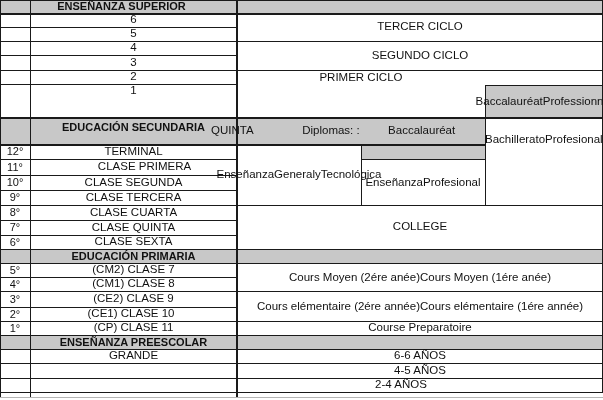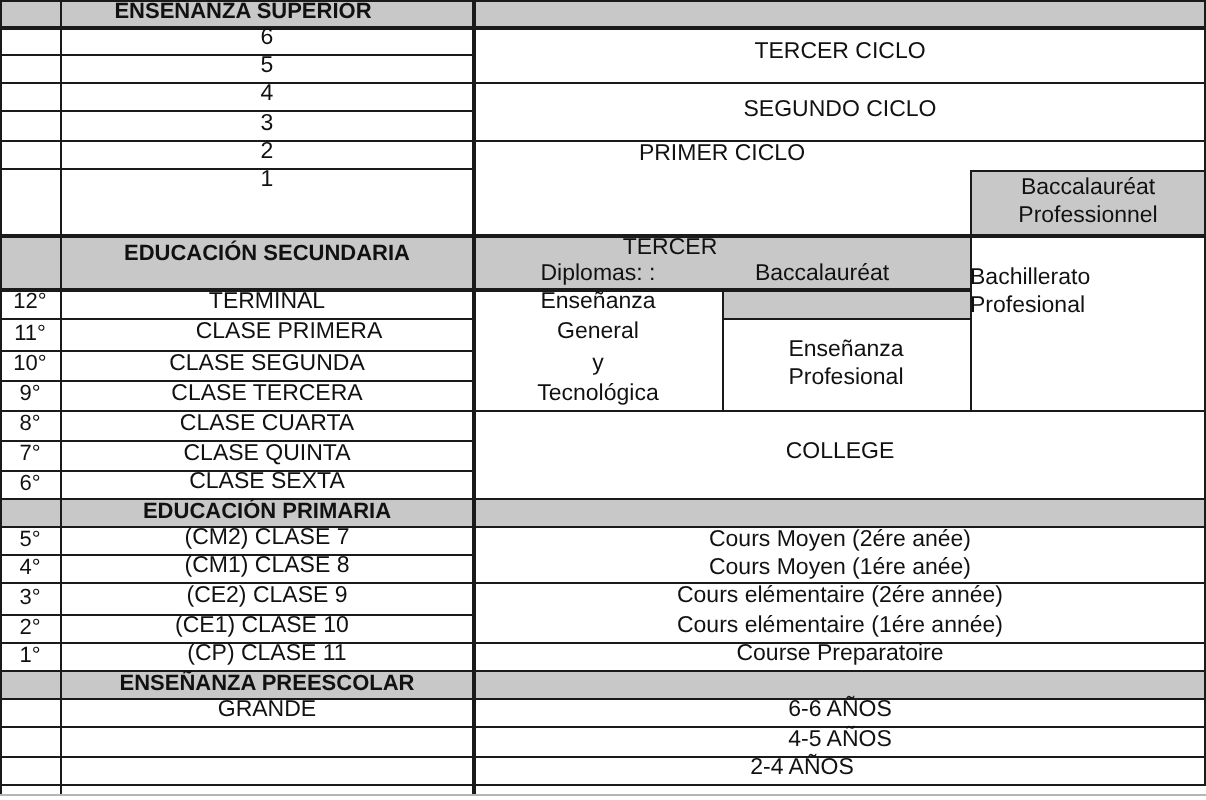--- a/index.html
+++ b/index.html
@@ -12,21 +12,21 @@
   .hl{position:absolute;height:1px;background:#1a1a1a;z-index:2;}
   .hl.thick{height:2px;}
   .hl.faint{background:#b5b5b5;}
   .vl{position:absolute;width:1px;background:#1a1a1a;z-index:2;}
   .vl.thick{width:2px;}
   .cell{
     position:absolute;z-index:3;display:flex;align-items:center;justify-content:center;
     font-size:11.5px;line-height:1;white-space:nowrap;text-align:center;
   }
   .cell.bold{font-weight:bold;}
-  .cell.col{flex-direction:column;}
+  .cell.col{flex-direction:row;}
   .sm{font-size:11px;}
   .lh14{line-height:14px;}
   .lh15{line-height:15.25px;}
   .liceo-line1{line-height:13px;transform:translateX(-26px);}
   .liceo-line2{display:flex;width:100%;line-height:13px;}
   .liceo-line2 span{flex:1;text-align:center;}
   .liceo-line2 .bacc{transform:translateX(-12px);}
   .topalign{align-items:flex-start;}
 </style>
 </head>
@@ -123,21 +123,21 @@
   <div class="cell" style="left:237px;top:13px;width:366px;height:28px">TERCER CICLO</div>
   <div class="cell" style="left:237px;top:41px;width:366px;height:29px">SEGUNDO CICLO</div>
   <div class="cell" style="left:237px;top:70px;width:248px;height:15px">PRIMER CICLO</div>
 
   <div class="cell col lh14" style="left:485px;top:85px;width:118px;height:32px">
     <span>Baccalauréat</span>
     <span>Professionnel</span>
   </div>
 
   <div class="cell col" style="left:237px;top:117px;width:248px;height:27px">
-    <span class="liceo-line1">TERCER</span>
+    <span class="liceo-line1">QUINTA</span>
     <span class="liceo-line2">
       <span>Diplomas: :</span>
       <span class="bacc">Baccalauréat</span>
     </span>
   </div>
 
   <div class="cell col topalign lh14" style="left:485px;top:117px;width:118px;height:88px;justify-content:flex-start;padding-top:15px;box-sizing:border-box">
     <span>Bachillerato</span>
     <span>Profesional</span>
   </div>

